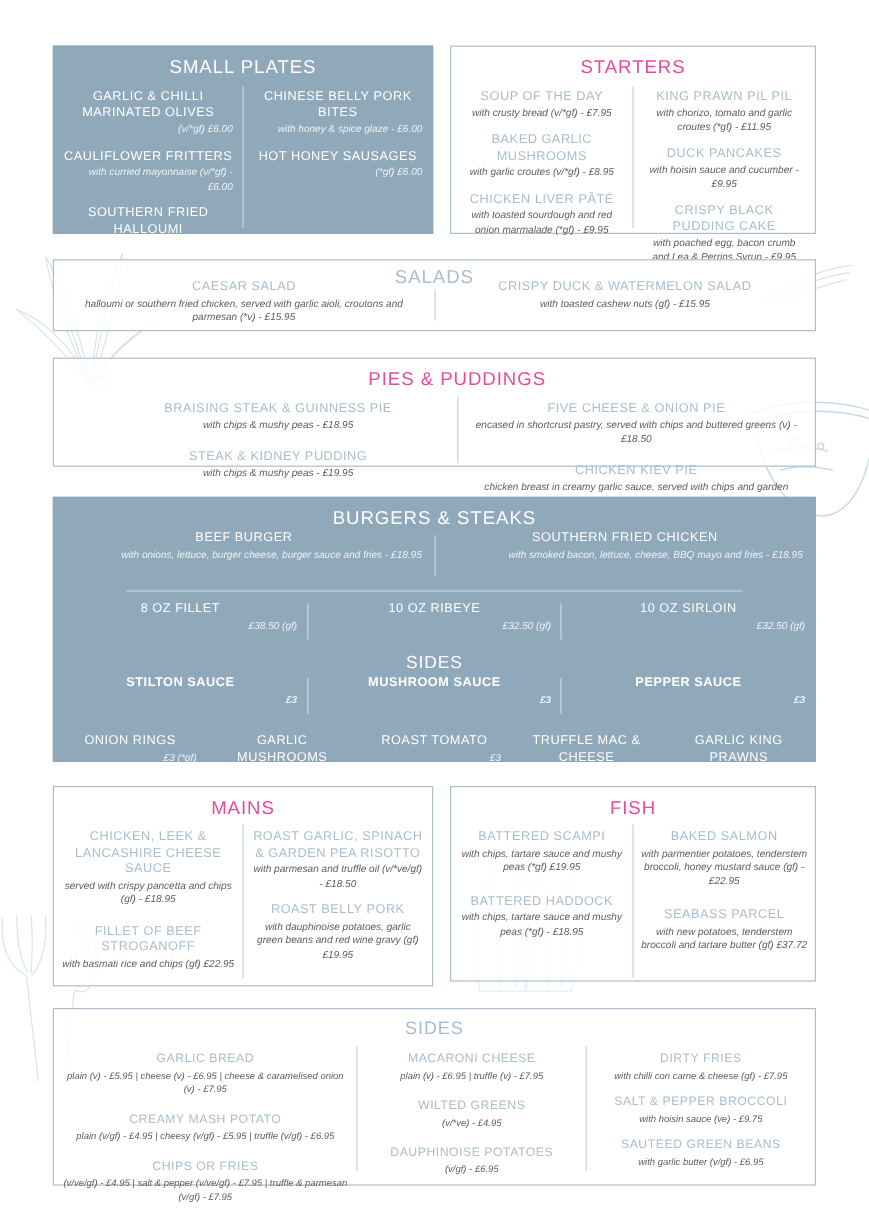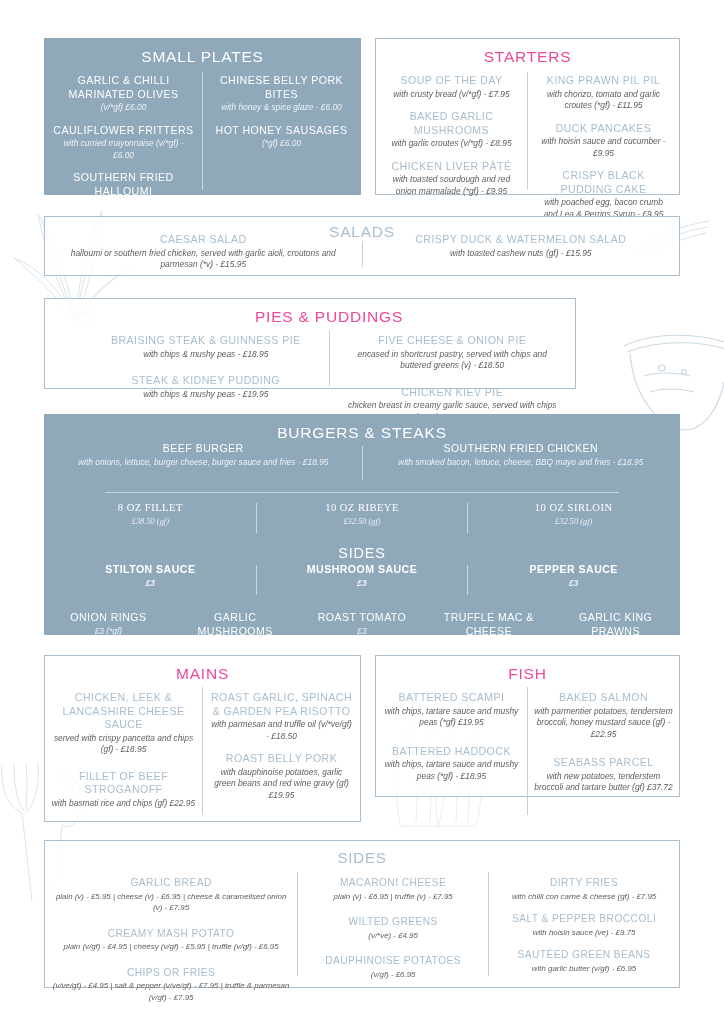--- a/index.html
+++ b/index.html
@@ -84,30 +84,30 @@
   }
   .filled .iname { color: #ffffff; }
 
   .idesc {
     font-size: 8.4px;
     font-style: italic;
     color: #5d5d5d;
     line-height: 11.5px;
     margin-top: 1px;
   }
-  .filled .idesc { color: rgba(255,255,255,.85); }
+  .filled .idesc { color: rgba(255,255,255,.85); text-align: right; }
 
   
   #small-plates { left: 44px;  top: 38px;  width: 317px; height: 157px; }
   #starters     { left: 375px; top: 38px;  width: 305px; height: 157px; }
   #salads       { left: 44px;  top: 216px; width: 636px; height: 60px; }
-  #pies         { left: 44px;  top: 298px; width: 532px; height: 91px; padding-left: 38px; }
+  #pies         { left: 44px;  top: 298px; width: 636px; height: 91px; padding-left: 38px; }
   #burgers      { left: 44px;  top: 414px; width: 636px; height: 221px; }
   #mains        { left: 44px;  top: 655px; width: 317px; height: 167px; }
-  #fish         { left: 375px; top: 655px; width: 305px; height: 142px; }
+  #fish         { left: 375px; top: 655px; width: 305px; height: 163px; }
   #sides-bottom { left: 44px;  top: 840px; width: 636px; height: 148px; }
 
   
   #salads .cols { align-items: flex-start; }
   #salads .sal-title {
     position: absolute;
     left: 0; right: 0;
     top: 6px;
     text-align: center;
     font-size: 15.5px;
@@ -125,21 +125,21 @@
   .burger-row { display: flex; position: relative; }
   .burger-row .col { padding: 0 10px; }
   .burger-row .vdiv { height: 34px; margin-top: 4px; }
 
   .hrule {
     height: 1px;
     background: rgba(255,255,255,.5);
     margin: 8px 60px 0;
   }
 
-  .steak-row { display: flex; margin-top: 8px; font-family: Liberation Serif, serif; }
+  .steak-row { display: flex; margin-top: 8px; }
   .steak-row .vdiv { height: 30px; margin-top: 2px; }
 
   .sides-title {
     text-align: center;
     font-size: 14.5px;
     letter-spacing: .8px;
     color: #ffffff;
     margin-top: 8px;
   }
 

